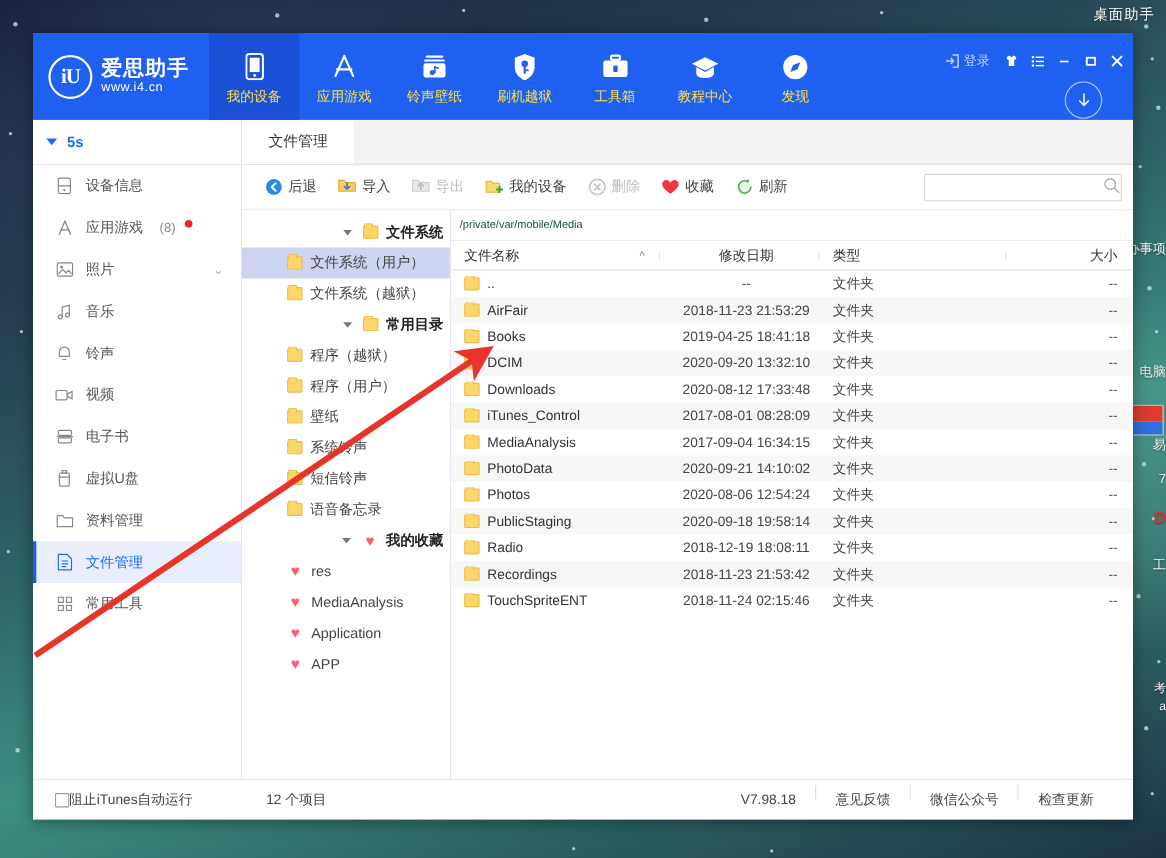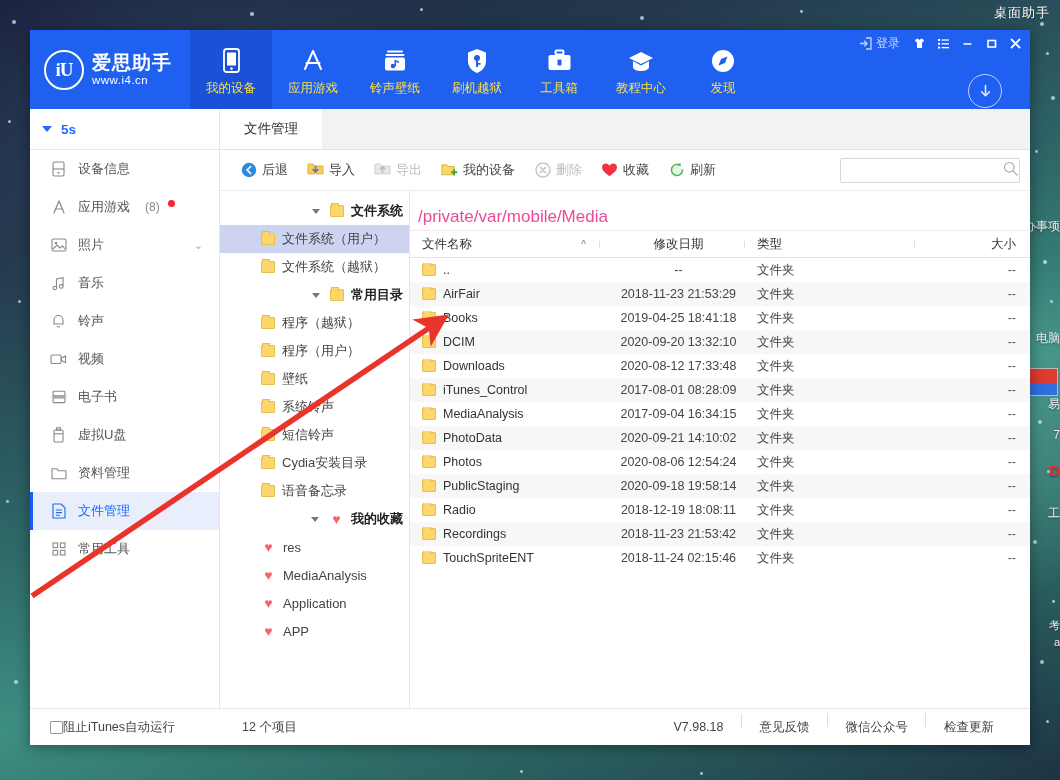--- a/index.html
+++ b/index.html
@@ -74,21 +74,21 @@
   .navitem{
     width:82px; display:flex; flex-direction:column; align-items:center;
     justify-content:center; gap:5px; color:#fde047; font-size:12.5px;
     cursor:pointer; padding-top:4px;
   }
   .navitem.active{ background:#1a51d6; }
   .navicon{ width:26px;height:28px; display:flex;align-items:center;justify-content:center; }
   .navicon svg{ display:block; }
 
   #winctl{
-    position:absolute; top:0; right:0; height:27px;
+    position:absolute; top:12px; right:0; height:27px;
     display:flex; align-items:center; gap:2px; padding-right:4px;
   }
   .login-wrap{ display:flex;align-items:center;gap:4px;color:#c4d6ff;font-size:12px;margin-right:6px; }
   .wbtn{
     width:22px;height:22px;display:flex;align-items:center;justify-content:center;
     color:#fff;font-size:12px;cursor:pointer;
   }
   #dlBtn{
     position:absolute; right:28px; top:44px;
     width:34px;height:34px;border-radius:50%;border:1.5px solid #bdd0ff;
@@ -179,21 +179,21 @@
     position:relative;
   }
   .folder::before{
     content:""; position:absolute; left:0; top:-3px; width:6px;height:3px;
     background:#fcd66a; border:1px solid #e9bf49; border-bottom:0; border-radius:1px 1px 0 0;
   }
   .heart{ color:#f8636b; font-size:14px; line-height:1; flex:0 0 15px; text-align:center; }
 
   
   #filepane{ flex:1; display:flex; flex-direction:column; min-width:0; }
-  #pathbar{ height:27px; display:flex; align-items:center; padding-left:8px; font-size:17px; color:#ec4899;margin-top:12px; }
+  #pathbar{ height:27px; display:flex; align-items:center; padding-left:8px; font-size:10px; color:#14532d; }
   #colhead{
     height:28px; display:flex; align-items:center; border-top:1px solid #ececec;
     border-bottom:1px solid #e4e4e4; font-size:12.5px; color:#333; background:#fff;
   }
   .ch{ padding-left:12px; position:relative; display:flex; align-items:center; }
   .ch .sep{ position:absolute; right:0; top:5px; bottom:5px; width:1px; background:#e0e0e0; }
   .col-name{ width:190px; }
   .col-date{ width:145px;justify-content:center; }
   .col-type{ width:170px; }
   .col-size{ flex:1; text-align:right; padding-right:14px; justify-content:flex-end; }
@@ -674,25 +674,20 @@
               <span>系统铃声</span>
             </div>
             <div class="tnode" style="padding-left: 20px;">
               <span class="tw"></span>
               <span class="folder"></span>
               <span>短信铃声</span>
             </div>
             <div class="tnode" style="padding-left: 20px;">
               <span class="tw"></span>
               <span class="folder"></span>
-              <span>Cydia安装目录</span>
-            </div>
-            <div class="tnode" style="padding-left: 20px;">
-              <span class="tw"></span>
-              <span class="folder"></span>
               <span>语音备忘录</span>
             </div>
             <div class="tnode bold" style="padding-left: 6px;">
               <span class="tw">
                 <span class="tri"></span>
               </span>
               <span class="heart">♥</span>
               <span>我的收藏</span>
             </div>
             <div class="tnode" style="padding-left: 20px;">

